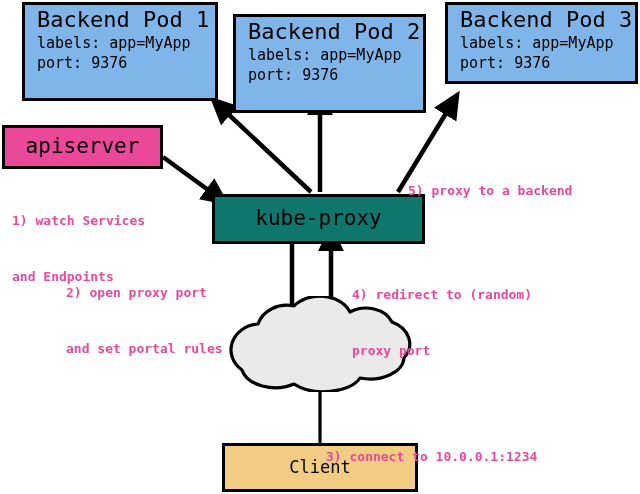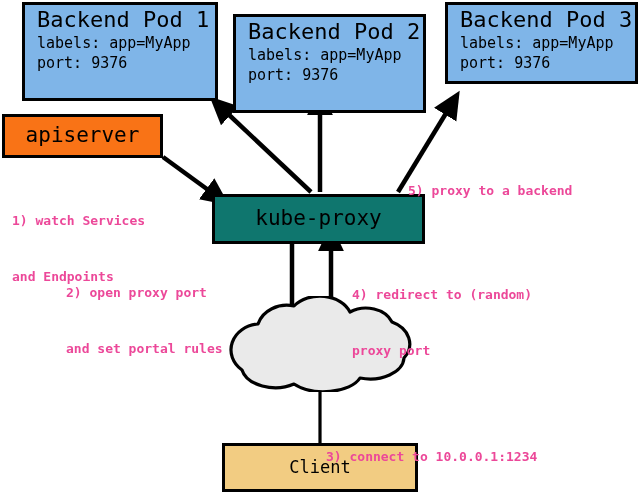--- a/index.html
+++ b/index.html
@@ -54,22 +54,22 @@
     padding-left: 12px;
     font-size: 15px;
     line-height: 1.35;
     white-space: nowrap;
   }
   .pod1 { left: 22px;  top: 2px; width: 196px; height: 99px; }
   .pod2 { left: 233px; top: 14px; width: 193px; height: 99px; }
   .pod3 { left: 445px; top: 2px; width: 193px; height: 82px; }
 
   .apiserver {
-    left: 2px; top: 114px; width: 161px; height: 44px;
-    background: #f97316;
+    left: 2px; top: 125px; width: 161px; height: 44px;
+    background: #ec4899;
   }
   .apiserver .node-title { font-size: 21px; }
 
   .kubeproxy {
     left: 212px; top: 194px; width: 213px; height: 50px;
     background: #0f766e;
   }
   .kubeproxy .node-title { font-size: 21px; }
 
   .client {

